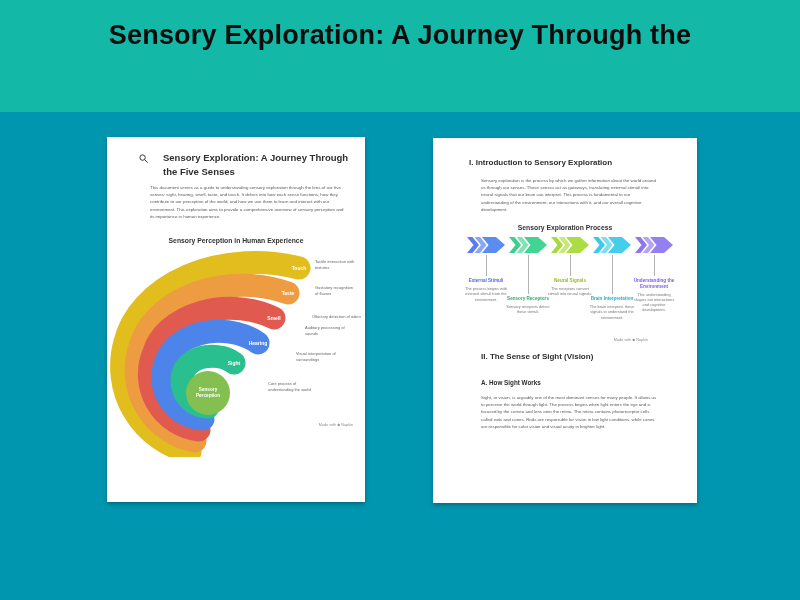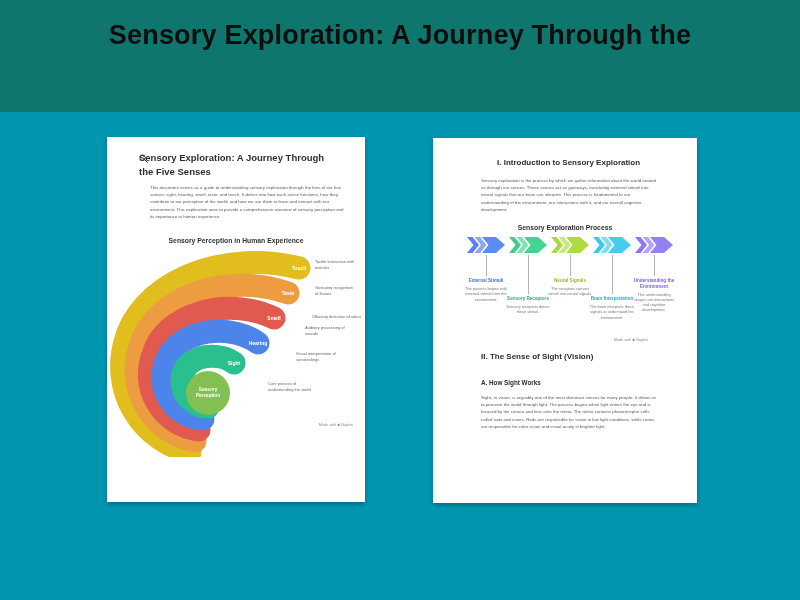--- a/index.html
+++ b/index.html
@@ -1,49 +1,49 @@
 <!DOCTYPE html>
 <html><head>
 <meta charset="utf-8">
 <style>
   * { margin:0; padding:0; box-sizing:border-box; }
   html,body { width:800px; height:600px; overflow:hidden; }
   body { font-family:"Liberation Sans", sans-serif; }
   .stage { position:relative; width:800px; height:600px; background:#0096b0; }
 
   
-  .banner { position:absolute; left:0; top:0; width:800px; height:112px; background:#0f766e; }
+  .banner { position:absolute; left:0; top:0; width:800px; height:112px; background:#14b8a6; }
   .banner h1 { position:absolute; left:100px; top:17px; width:600px; text-align:center;
     font-size:27px; line-height:37px; font-weight:800; color:#0d0d0d; letter-spacing:.2px; }
 
   
   .page { position:absolute; background:#ffffff; box-shadow:0 2px 4px rgba(0,30,40,.35); }
   .page-left  { left:107px; top:137px; width:258px; height:365px; }
   .page-right { left:433px; top:138px; width:264px; height:365px; }
 
   .doc-title-row { position:absolute; left:32px; top:14px; width:214px; }
   .search-ic { position:absolute; left:0; top:3px; }
-  .doc-title { margin-left:0; font-size:9.5px; line-height:13.5px; font-weight:700; color:#2f2f2f; }
+  .doc-title { margin-left:24px; font-size:9.5px; line-height:13.5px; font-weight:700; color:#2f2f2f; }
   .doc-body { position:absolute; font-size:4.4px; line-height:7.2px; color:#595959; }
   .doc-body.l { left:43px; top:47px; width:198px; }
 
   .chart-title { position:absolute; left:0; width:100%; text-align:center; font-size:6.8px; font-weight:700; color:#333; }
   .ct-l { top:100px; }
   .ct-r { top:86px; }
 
   
   .funnel-svg { position:absolute; left:0; top:110px; width:258px; height:210px; }
   .funnel-svg path { fill:none; stroke-width:23; stroke-linecap:round; stroke-linejoin:round; }
   .sense-label { position:absolute; transform:translate(-50%,-50%); font-size:5px; font-weight:700; color:#fff; white-space:nowrap; }
   .sense-label.big { white-space:normal; width:40px; text-align:center; font-size:4.7px; line-height:5.6px; }
   .f-ann { position:absolute; font-size:4px; line-height:5.6px; color:#666; }
   .watermark { position:absolute; font-size:3.8px; color:#8f8f8f; white-space:nowrap; }
 
   
-  .r-head1 { position:absolute; left:64px; top:20px; font-size:8px; font-weight:700; color:#2d2d2d; }
+  .r-head1 { position:absolute; left:36px; top:20px; font-size:8px; font-weight:700; color:#2d2d2d; }
   .doc-body.r1 { left:48px; top:39px; width:178px; }
   .chev-strip { position:absolute; left:34px; top:99px; width:206px; height:16px; display:flex; gap:4px; }
   .chev-strip svg { width:38px; height:16px; }
   .conn { position:absolute; width:1px; background:#b3b3b3; }
   .step-col { position:absolute; width:46px; text-align:center; }
   .step-label { font-size:4.6px; font-weight:700; line-height:5.6px; }
   .step-desc { margin-top:2.5px; font-size:3.9px; line-height:5.2px; color:#777; }
   .r-head2 { position:absolute; left:48px; top:214px; font-size:8px; font-weight:700; color:#2d2d2d; }
   .r-head3 { position:absolute; left:48px; top:241px; font-size:6.3px; font-weight:700; color:#2d2d2d; }
   .doc-body.r2 { left:48px; top:256px; width:176px; }

